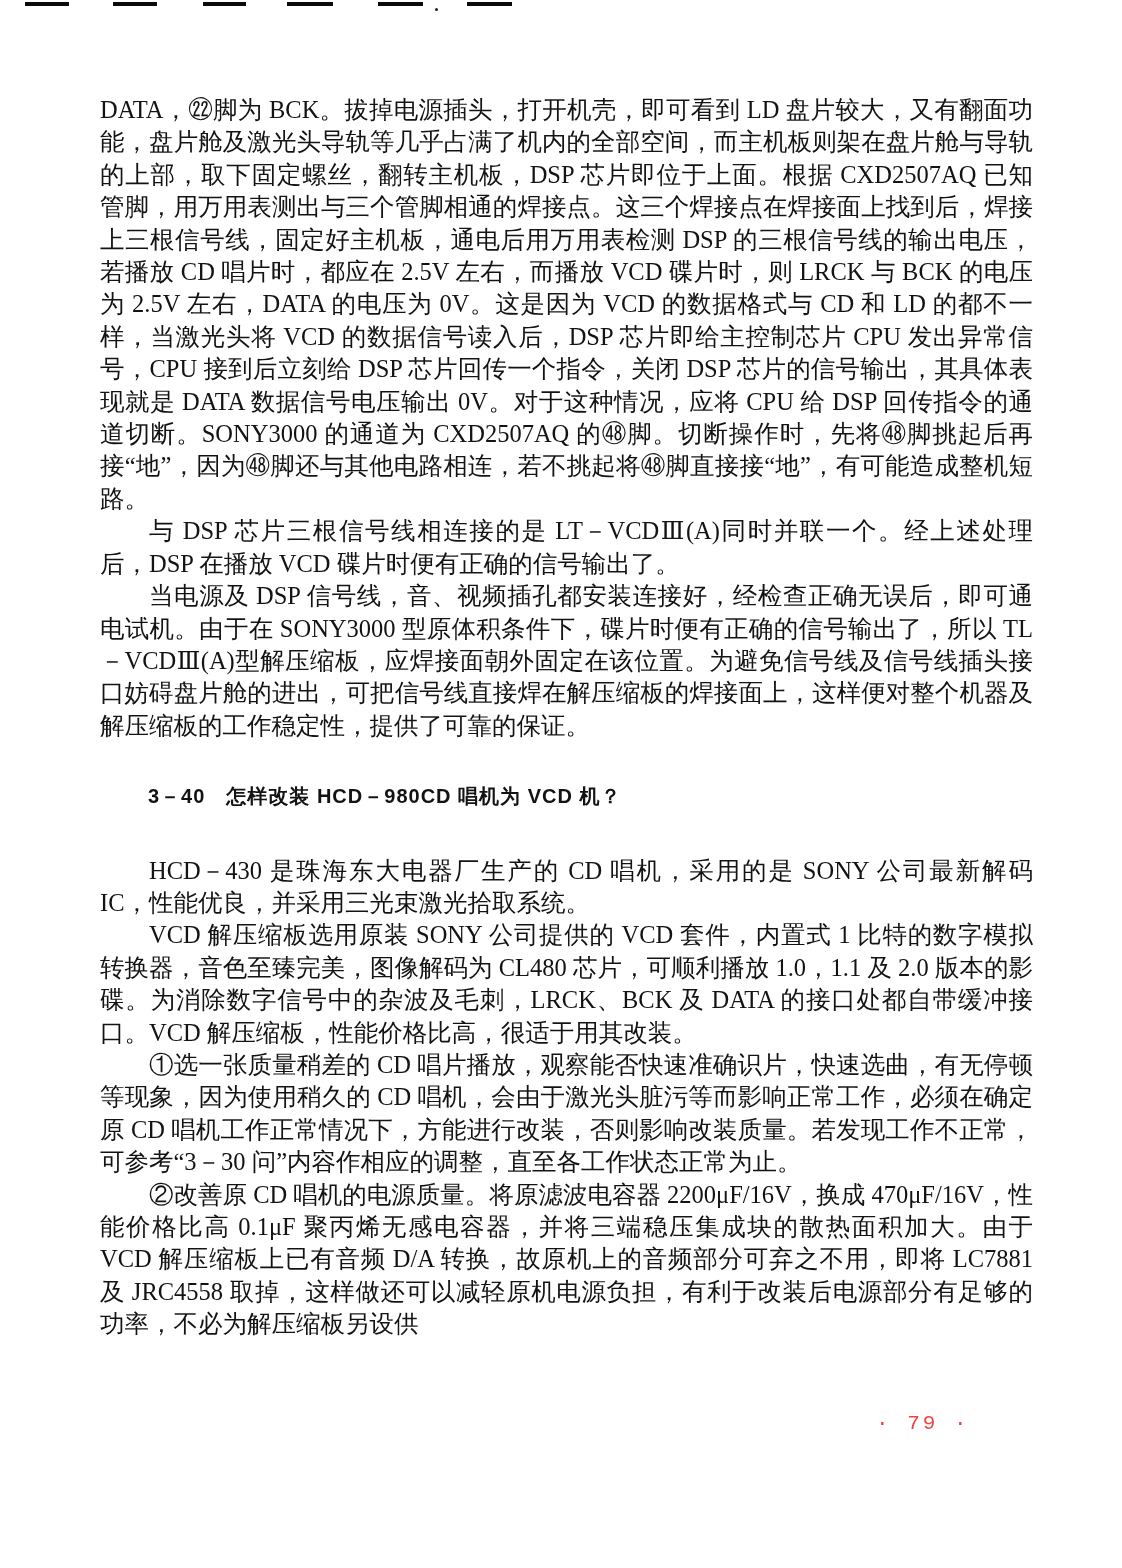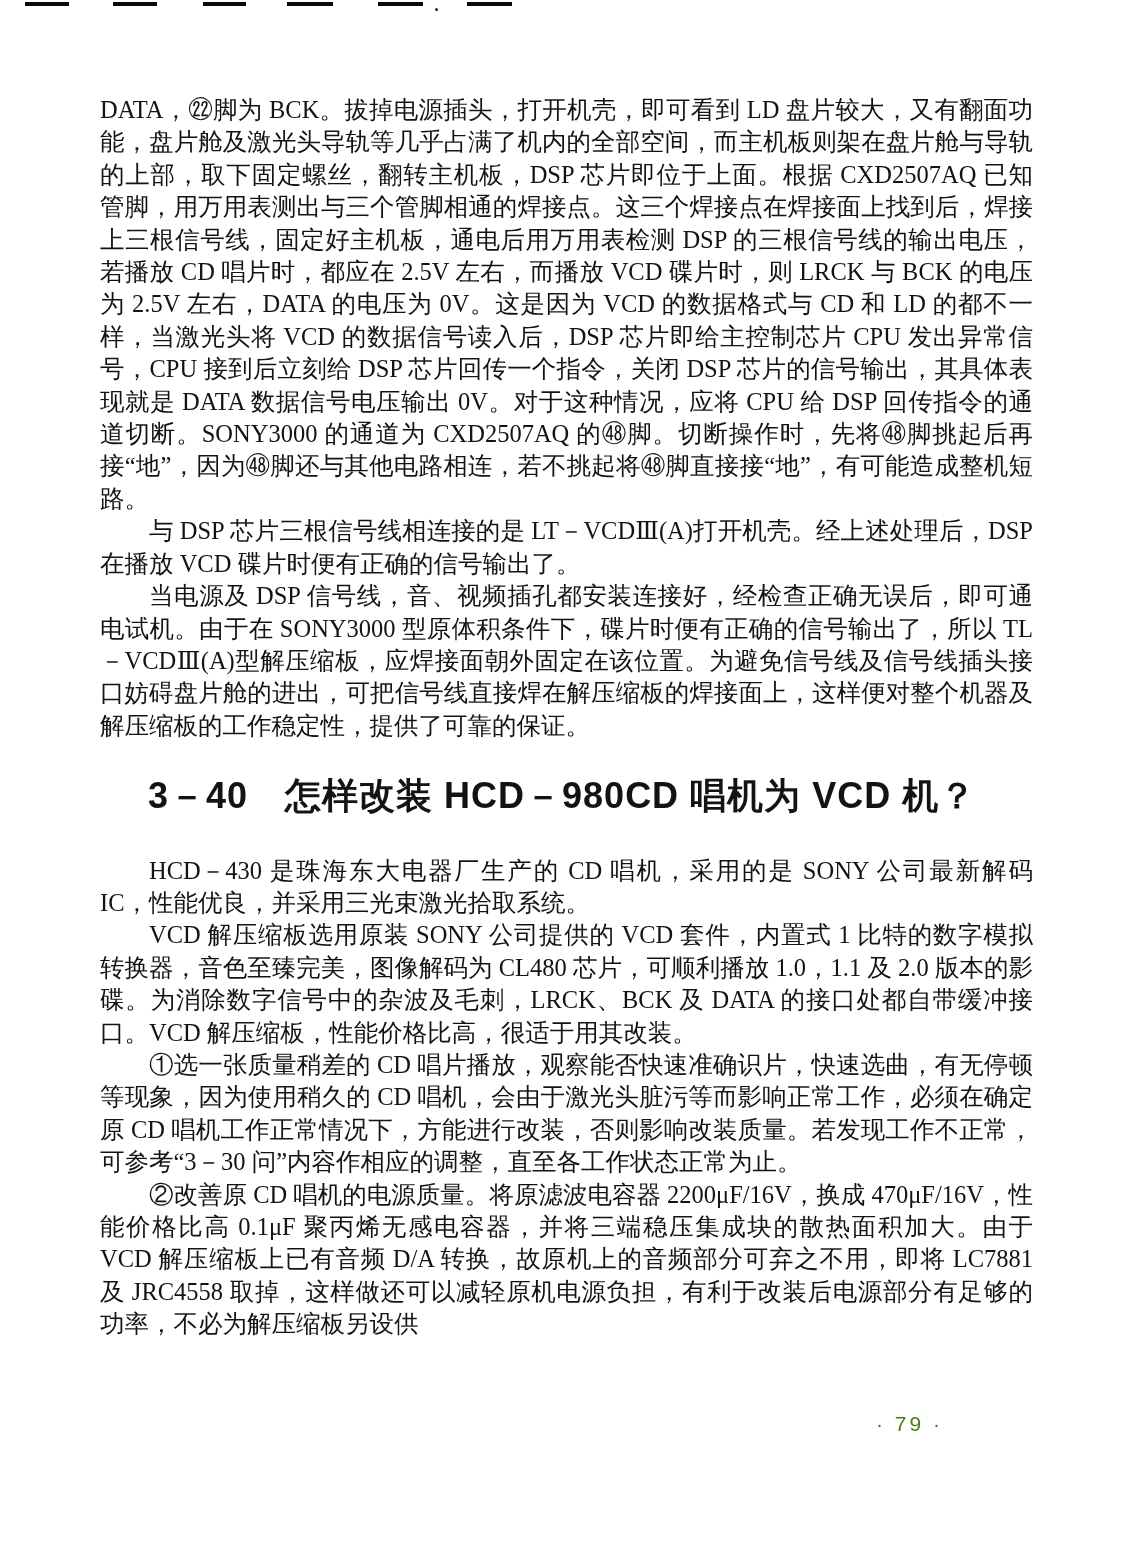--- a/index.html
+++ b/index.html
@@ -42,35 +42,35 @@
   }
   p.para {
     margin: 0;
     text-indent: 2em;
   }
   p.para.no-indent {
     text-indent: 0;
   }
   h2.heading {
     font-family: "Liberation Sans", "DejaVu Sans", sans-serif;
-    font-size: 36px;
+    font-size: 20px;
     font-weight: 700;
     letter-spacing: 1px;
     margin: 38px 0 42px 48px;
     text-align: left;
     text-indent: 0;
   }
   .page-number {
     position: absolute;
     left: 876px;
     top: 1412px;
     font-size: 21px;
-    font-family: Liberation Sans, sans-serif;
+    font-family: Liberation Mono, monospace;
     letter-spacing: 3px;
-    color: #4d7c0f;
+    color: #ef4444;
   }
 </style>
 </head>
 <body>
 
 <div class="page">
 
   <div>
     <span class="artifact-dash" style="left:25px;width:44px;"></span>
     <span class="artifact-dash" style="left:113px;width:44px;"></span>
@@ -78,21 +78,21 @@
     <span class="artifact-dash" style="left:287px;width:46px;"></span>
     <span class="artifact-dash" style="left:378px;width:45px;"></span>
     <span class="artifact-dash" style="left:467px;width:45px;"></span>
     <span class="artifact-dot" style="left:435px;top:8px;"></span>
   </div>
 
   <main class="text-column">
 
     <p class="para no-indent">DATA，㉒脚为 BCK。拔掉电源插头，打开机壳，即可看到 LD 盘片较大，又有翻面功能，盘片舱及激光头导轨等几乎占满了机内的全部空间，而主机板则架在盘片舱与导轨的上部，取下固定螺丝，翻转主机板，DSP 芯片即位于上面。根据 CXD2507AQ 已知管脚，用万用表测出与三个管脚相通的焊接点。这三个焊接点在焊接面上找到后，焊接上三根信号线，固定好主机板，通电后用万用表检测 DSP 的三根信号线的输出电压，若播放 CD 唱片时，都应在 2.5V 左右，而播放 VCD 碟片时，则 LRCK 与 BCK 的电压为 2.5V 左右，DATA 的电压为 0V。这是因为 VCD 的数据格式与 CD 和 LD 的都不一样，当激光头将 VCD 的数据信号读入后，DSP 芯片即给主控制芯片 CPU 发出异常信号，CPU 接到后立刻给 DSP 芯片回传一个指令，关闭 DSP 芯片的信号输出，其具体表现就是 DATA 数据信号电压输出 0V。对于这种情况，应将 CPU 给 DSP 回传指令的通道切断。SONY3000 的通道为 CXD2507AQ 的㊽脚。切断操作时，先将㊽脚挑起后再接“地”，因为㊽脚还与其他电路相连，若不挑起将㊽脚直接接“地”，有可能造成整机短路。</p>
 
-    <p class="para">与 DSP 芯片三根信号线相连接的是 LT－VCDⅢ(A)打开机壳。经上述处理后，DSP 在播放 VCD 碟片时便有正确的信号输出了。</p>
+    <p class="para">与 DSP 芯片三根信号线相连接的是 LT－VCDⅢ(A)同时并联一个。经上述处理后，DSP 在播放 VCD 碟片时便有正确的信号输出了。</p>
 
 
     <p class="para">当电源及 DSP 信号线，音、视频插孔都安装连接好，经检查正确无误后，即可通电试机。由于在 SONY3000 型原体积条件下，碟片时便有正确的信号输出了，所以 TL－VCDⅢ(A)型解压缩板，应焊接面朝外固定在该位置。为避免信号线及信号线插头接口妨碍盘片舱的进出，可把信号线直接焊在解压缩板的焊接面上，这样便对整个机器及解压缩板的工作稳定性，提供了可靠的保证。</p>
 
     <h2 class="heading">3－40　怎样改装 HCD－980CD 唱机为 VCD 机？</h2>
 
     <p class="para">HCD－430 是珠海东大电器厂生产的 CD 唱机，采用的是 SONY 公司最新解码 IC，性能优良，并采用三光束激光拾取系统。</p>
 
     <p class="para">VCD 解压缩板选用原装 SONY 公司提供的 VCD 套件，内置式 1 比特的数字模拟转换器，音色至臻完美，图像解码为 CL480 芯片，可顺利播放 1.0，1.1 及 2.0 版本的影碟。为消除数字信号中的杂波及毛刺，LRCK、BCK 及 DATA 的接口处都自带缓冲接口。VCD 解压缩板，性能价格比高，很适于用其改装。</p>
 

